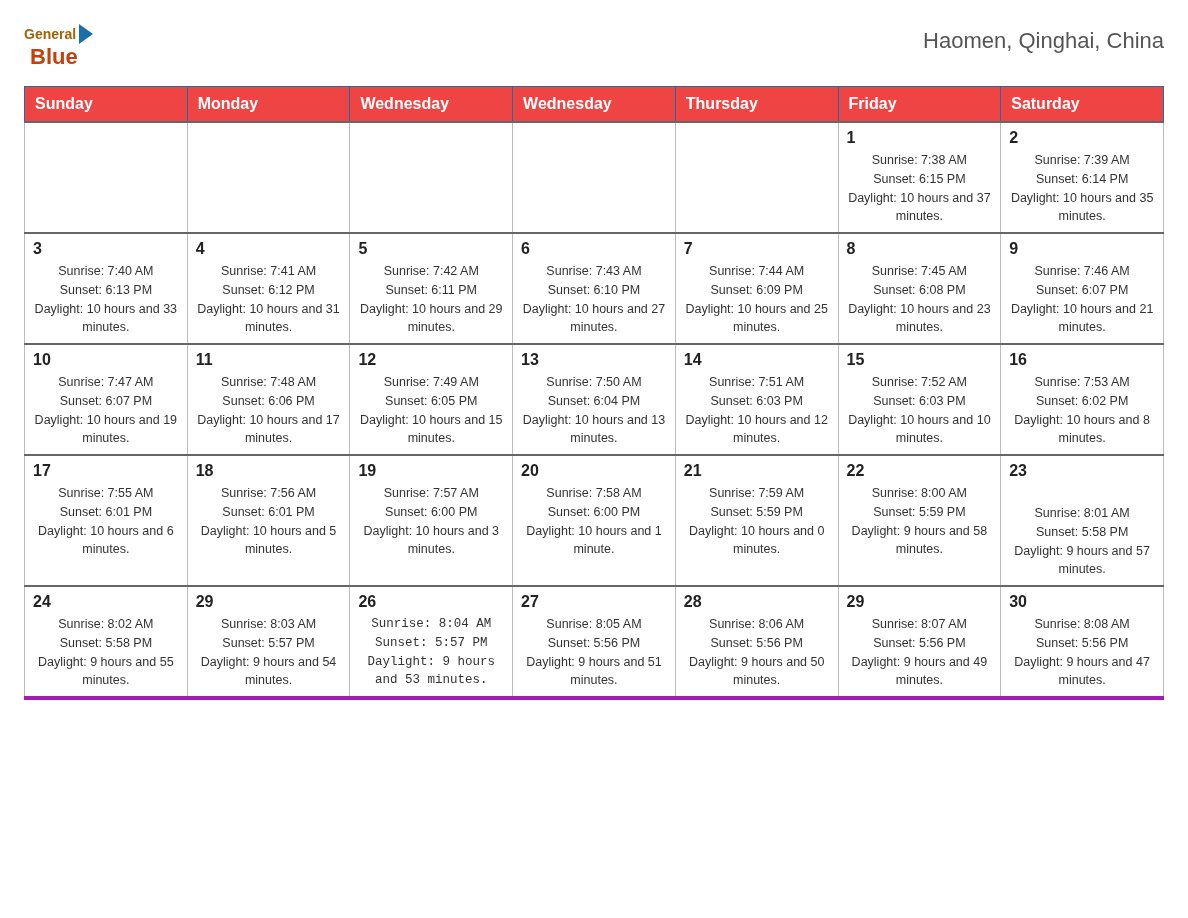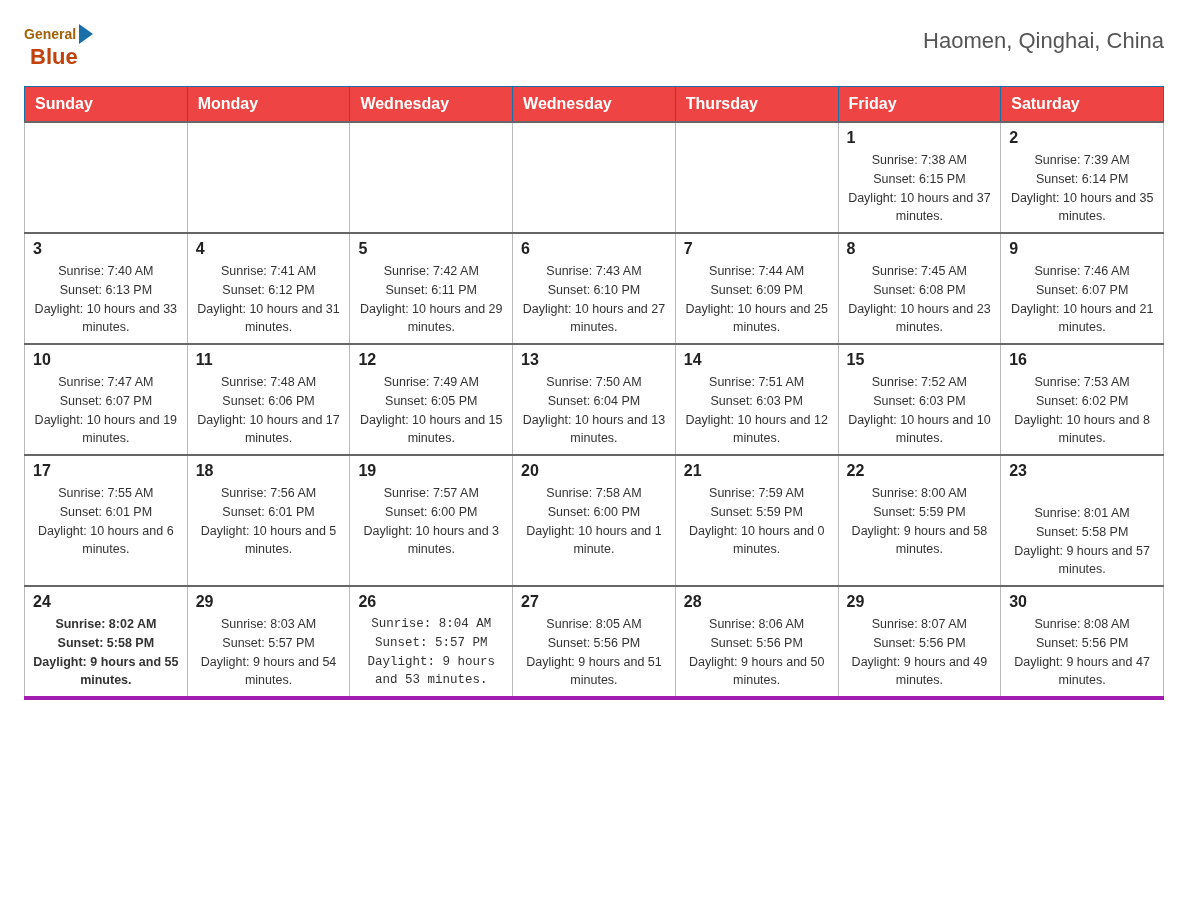--- a/index.html
+++ b/index.html
@@ -286,21 +286,21 @@
         <td>
           <div class="day-num">23</div>
           <div class="day-info" style="white-space: pre-line; margin-top: 24px;">Sunrise: 8:01 AM
 Sunset: 5:58 PM
 Daylight: 9 hours and 57 minutes.</div>
         </td>
       </tr>
       <tr>
         <td>
           <div class="day-num">24</div>
-          <div class="day-info" style="white-space: pre-line; font-weight: bold;">Sunrise: 8:02 AM
+          <div class="day-info" style="white-space: pre-line;">Sunrise: 8:02 AM
 Sunset: 5:58 PM
 Daylight: 9 hours and 55 minutes.</div>
         </td>
         <td>
           <div class="day-num">29</div>
           <div class="day-info" style="white-space: pre-line;">Sunrise: 8:03 AM
 Sunset: 5:57 PM
 Daylight: 9 hours and 54 minutes.</div>
         </td>
         <td>

